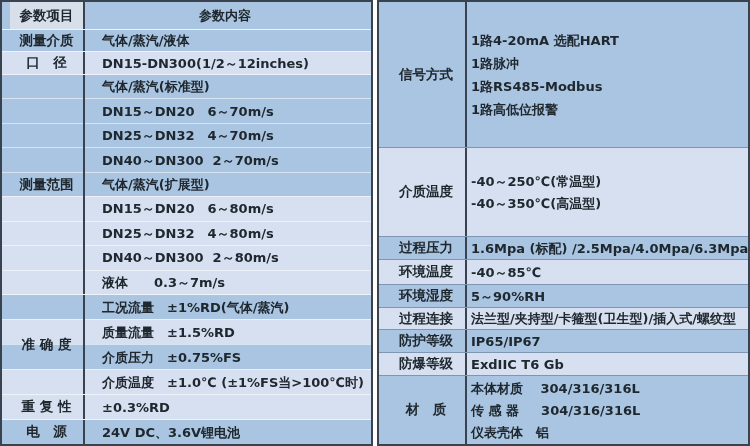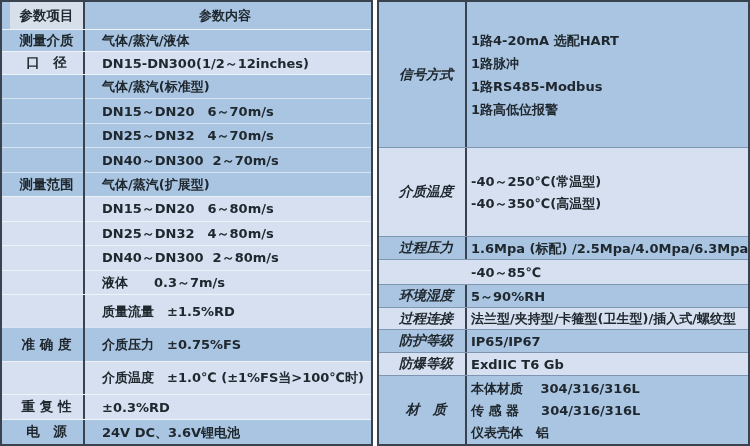--- a/index.html
+++ b/index.html
@@ -27,21 +27,21 @@
   .row.fixed22{flex:0 0 22px;}
   .rows.centered{justify-content:center;}
   .hdr-center{justify-content:center;padding-left:77px !important;}
   .lbl{
     position:absolute;left:8px;top:0;bottom:0;z-index:2;box-sizing:border-box;
     display:flex;align-items:center;justify-content:center;
     border-right:2px solid var(--border-dark,#39434f);
     font-size:13.5px;white-space:pre;
   }
   .tbl-left .lbl{width:75px;}
-  .tbl-right .lbl{width:80px;font-style:italic;}
+  .tbl-right .lbl{width:80px;}
   .b-dark{background:var(--band-dark,#a9c5e1);}
   .b-light{background:var(--band-light,#d6e0f0);}
   .lbl-light{background:var(--header-label-bg,#d7e0ea);}
   .tbl-left .block + .block{border-top:1px solid var(--divider-light,#eef3fa);}
   .tbl-left .row + .row{border-top:1px solid rgba(255,255,255,0.55);}
   .tbl-right .block + .block{border-top:1px solid var(--divider-dark,#7f96b2);}
 </style>
 </head>
 <body>
 
@@ -80,20 +80,21 @@
         <div class="row b-light">DN15～DN20　6～80m/s</div>
         <div class="row b-light">DN25～DN32　4～80m/s</div>
         <div class="row b-light">DN40～DN300  2～80m/s</div>
         <div class="row b-light">液体　　0.3～7m/s</div>
       </div>
       <div class="lbl">测量范围</div>
     </div>
 
     <div class="block" style="height:100px">
       <div class="rows">
+        <div class="row b-dark">工况流量　±1%RD(气体/蒸汽)</div>
         <div class="row b-light">质量流量　±1.5%RD</div>
         <div class="row b-dark">介质压力　±0.75%FS</div>
         <div class="row b-light">介质温度　±1.0℃ (±1%FS当&gt;100℃时)</div>
       </div>
       <div class="lbl">准 确 度</div>
     </div>
 
     <div class="block" style="height:25px">
       <div class="rows">
         <div class="row b-light">±0.3%RD</div>
@@ -134,20 +135,21 @@
       <div class="rows">
         <div class="row">1.6Mpa (标配) /2.5Mpa/4.0Mpa/6.3Mpa</div>
       </div>
       <div class="lbl">过程压力</div>
     </div>
 
     <div class="block b-light" style="height:25px">
       <div class="rows">
         <div class="row">-40～85℃</div>
       </div>
+      <div class="lbl">环境温度</div>
     </div>
 
     <div class="block b-dark" style="height:23px">
       <div class="rows">
         <div class="row">5～90%RH</div>
       </div>
       <div class="lbl">环境湿度</div>
     </div>
 
     <div class="block b-light" style="height:22px">

